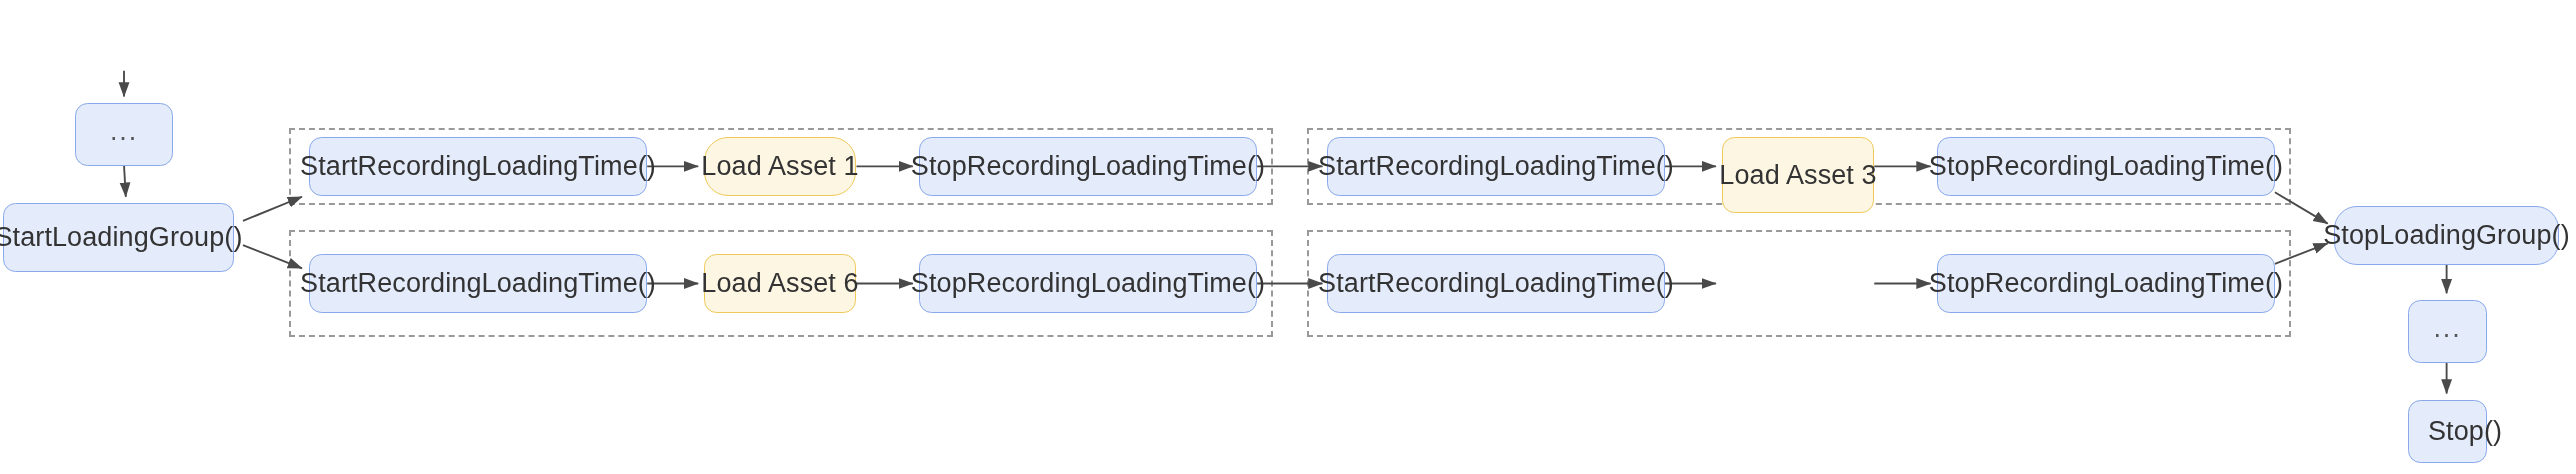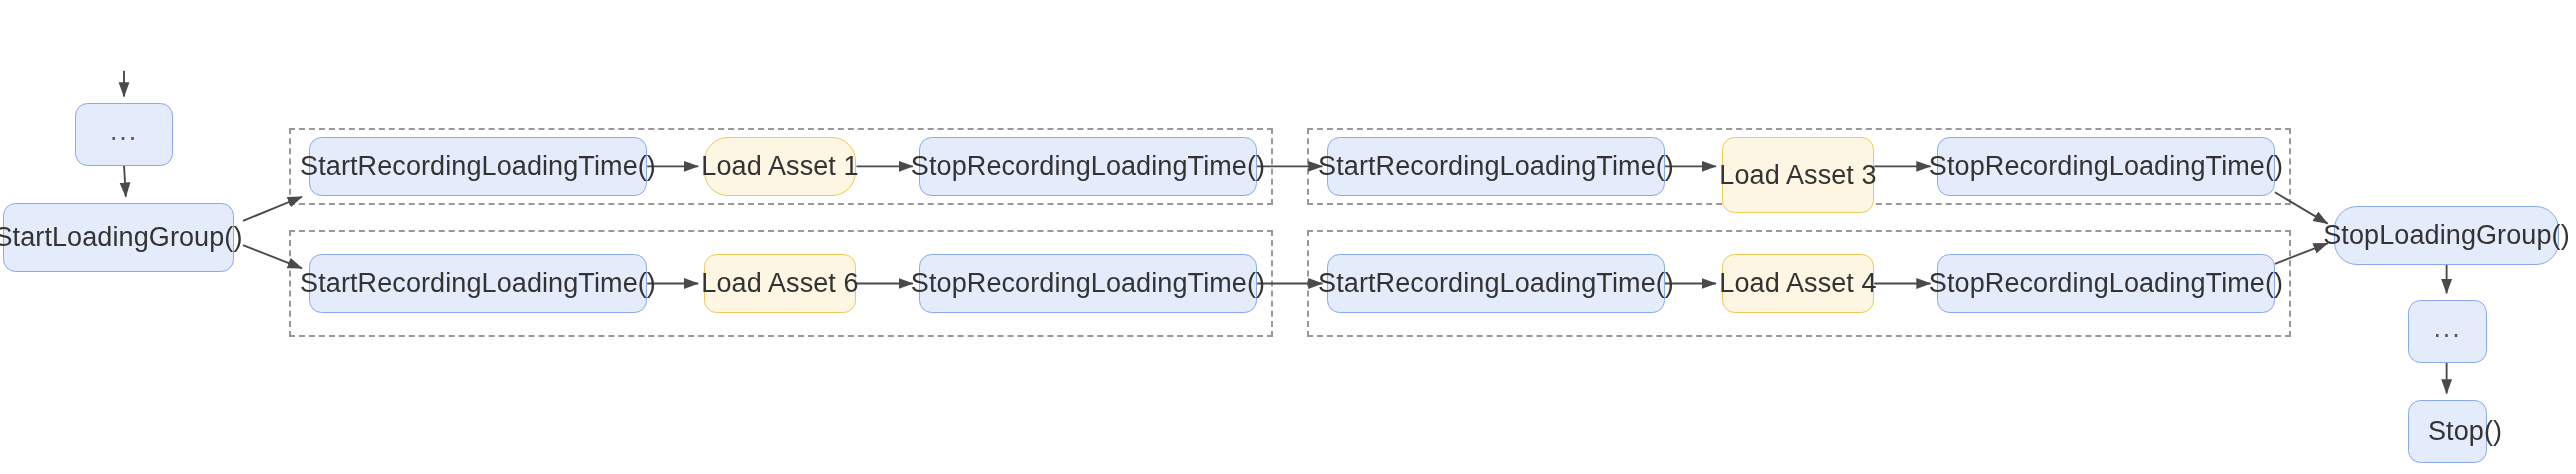--- a/index.html
+++ b/index.html
@@ -129,21 +129,20 @@
 
   <div class="node blue" style="left:309px; top:254px; width:338px; height:59px;">StartRecordingLoadingTime()</div>
   <div class="node yellow" style="left:704px; top:254px; width:152px; height:59px;">Load Asset 6</div>
   <div class="node blue" style="left:919px; top:254px; width:338px; height:59px;">StopRecordingLoadingTime()</div>
 
   <div class="node blue" style="left:1327px; top:137px; width:338px; height:59px;">StartRecordingLoadingTime()</div>
   <div class="node yellow" style="left:1722px; top:137px; width:152px; height:76px;text-align:right;">Load Asset 3</div>
   <div class="node blue" style="left:1937px; top:137px; width:338px; height:59px;">StopRecordingLoadingTime()</div>
 
   <div class="node blue" style="left:1327px; top:254px; width:338px; height:59px;">StartRecordingLoadingTime()</div>
-  <div class="node yellow" style="left:1722px; top:254px; width:152px; height:59px;">Load Asset 4</div>
   <div class="node blue" style="left:1937px; top:254px; width:338px; height:59px;">StopRecordingLoadingTime()</div>
 
   <div class="node blue" style="left:2334px; top:206px; width:225px; height:59px;border-radius:23px;">StopLoadingGroup()</div>
 
   <div class="node blue ellipsis" style="left:2408px; top:300px; width:79px; height:63px;">...</div>
 
   <div class="node blue" style="left:2408px; top:400px; width:79px; height:63px;padding-left:35px;">Stop()</div>
 
 </div>
 

